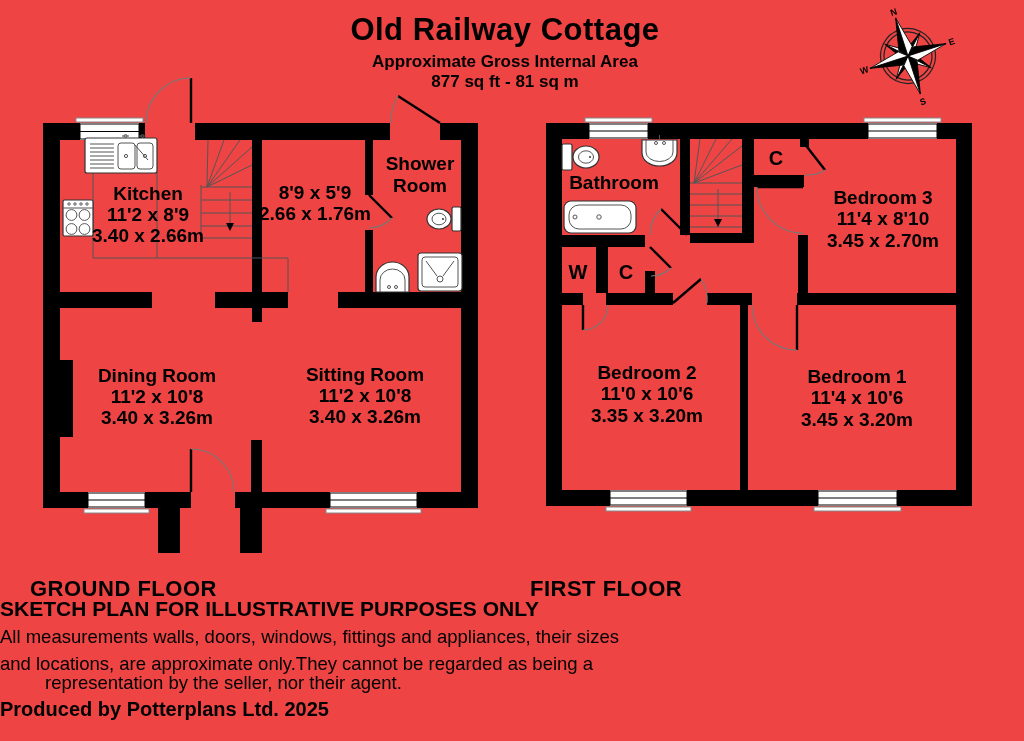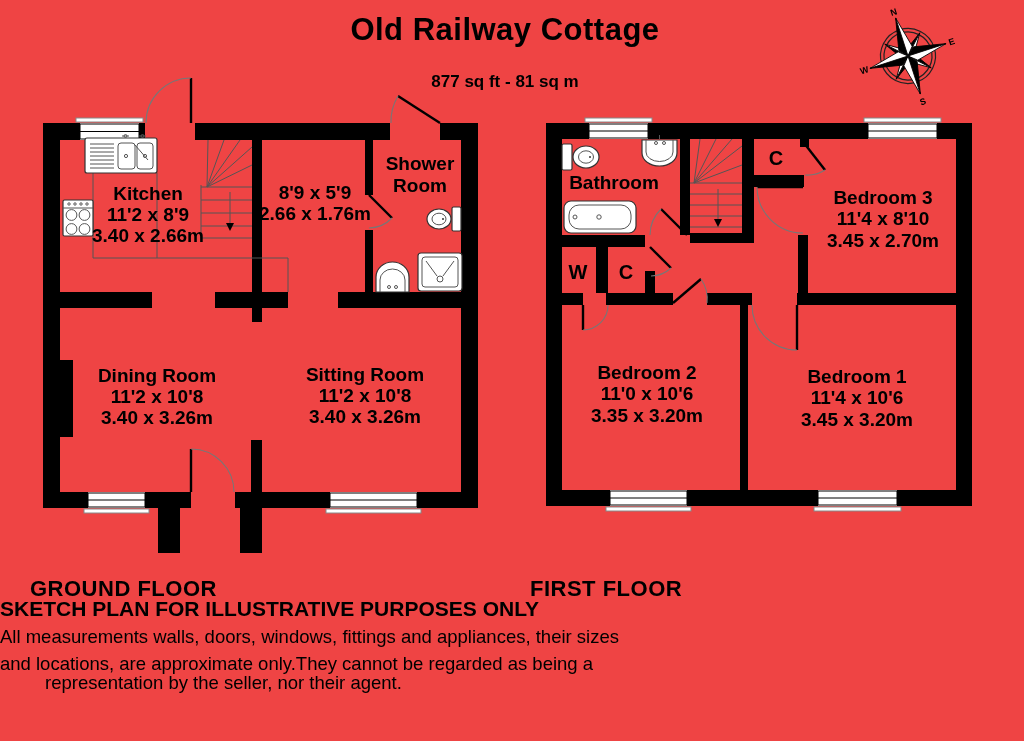--- a/index.html
+++ b/index.html
@@ -37,20 +37,21 @@
   .cp-dark { fill:#000; stroke:#000; stroke-width:.8; }
   .cp-lite { fill:#fff; stroke:#000; stroke-width:.8; }
   .cp-txt { font-size:9px; font-weight:700; text-anchor:middle; }
 </style>
 </head>
 <body>
 
 <div class="page">
 
   <div class="hdr title">Old Railway Cottage</div>
+  <div class="hdr subtitle">Approximate Gross Internal Area</div>
   <div class="hdr areatxt">877 sq ft - 81 sq m</div>
 
   <svg style="left:850px; top:8px;" width="115" height="95" viewBox="0 0 115 95">
     <g transform="translate(58,48) rotate(-18)">
       <circle class="compass-ring" r="24"></circle>
       <circle class="compass-ring" r="27.5" stroke-width="0.8"></circle>
       <g transform="rotate(45)">
         <g>
             <polygon class="cp-dark" points="0,-26 -4.5,-4.5 0,0"></polygon>
             <polygon class="cp-lite" points="0,-26 4.5,-4.5 0,0"></polygon>
@@ -359,14 +360,15 @@
     </g>
   </svg>
 
   <div class="floorlbl gf-lbl">GROUND FLOOR</div>
   <div class="floorlbl ff-lbl">FIRST FLOOR</div>
 
   <div class="ftr sketch disc-title">SKETCH PLAN FOR ILLUSTRATIVE PURPOSES ONLY</div>
   <div class="ftr disc d1">All measurements walls, doors, windows, fittings and appliances, their sizes</div>
   <div class="ftr disc d2">and locations, are approximate only.They cannot be regarded as being a</div>
   <div class="ftr disc d3">representation by the seller, nor their agent.</div>
+  <div class="ftr produced">Produced by Potterplans Ltd. 2025</div>
 
 </div>
 
 </body></html>

